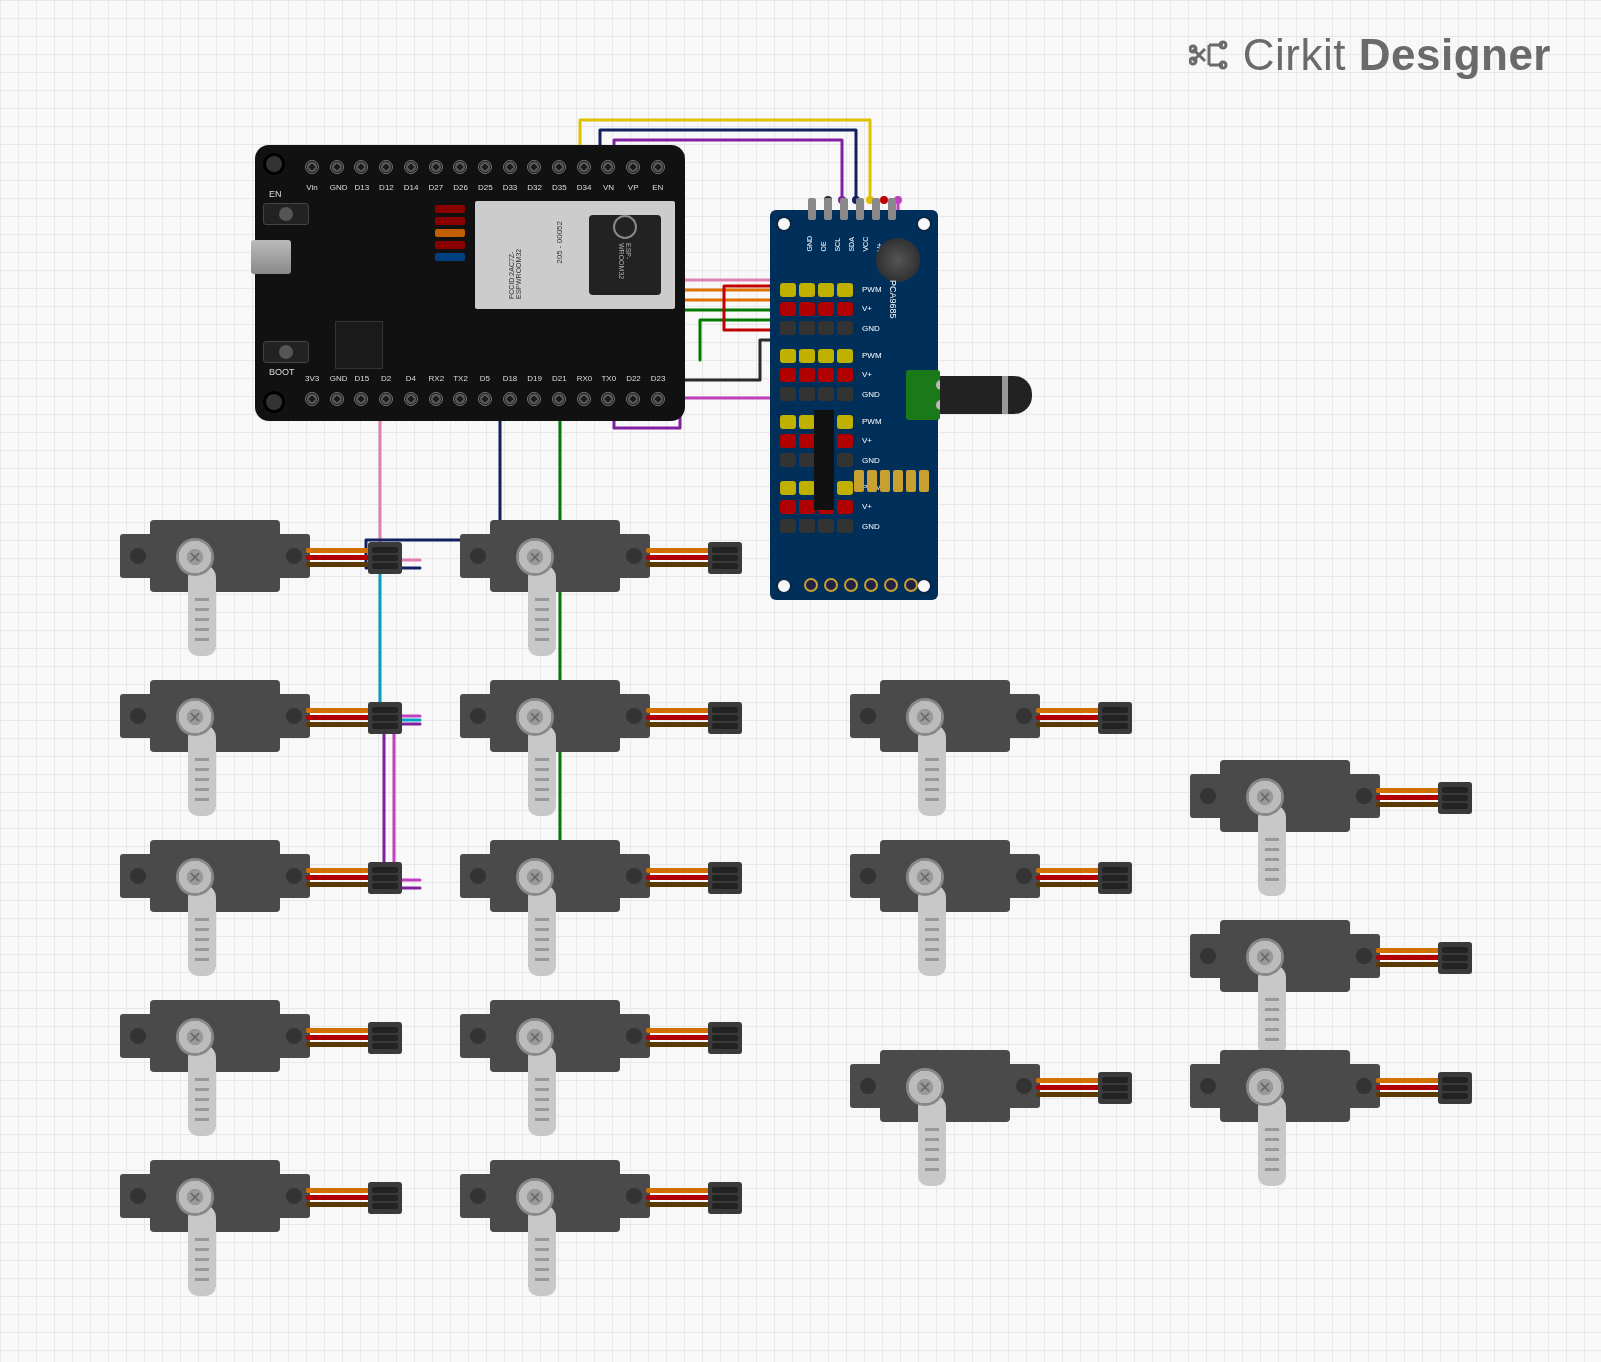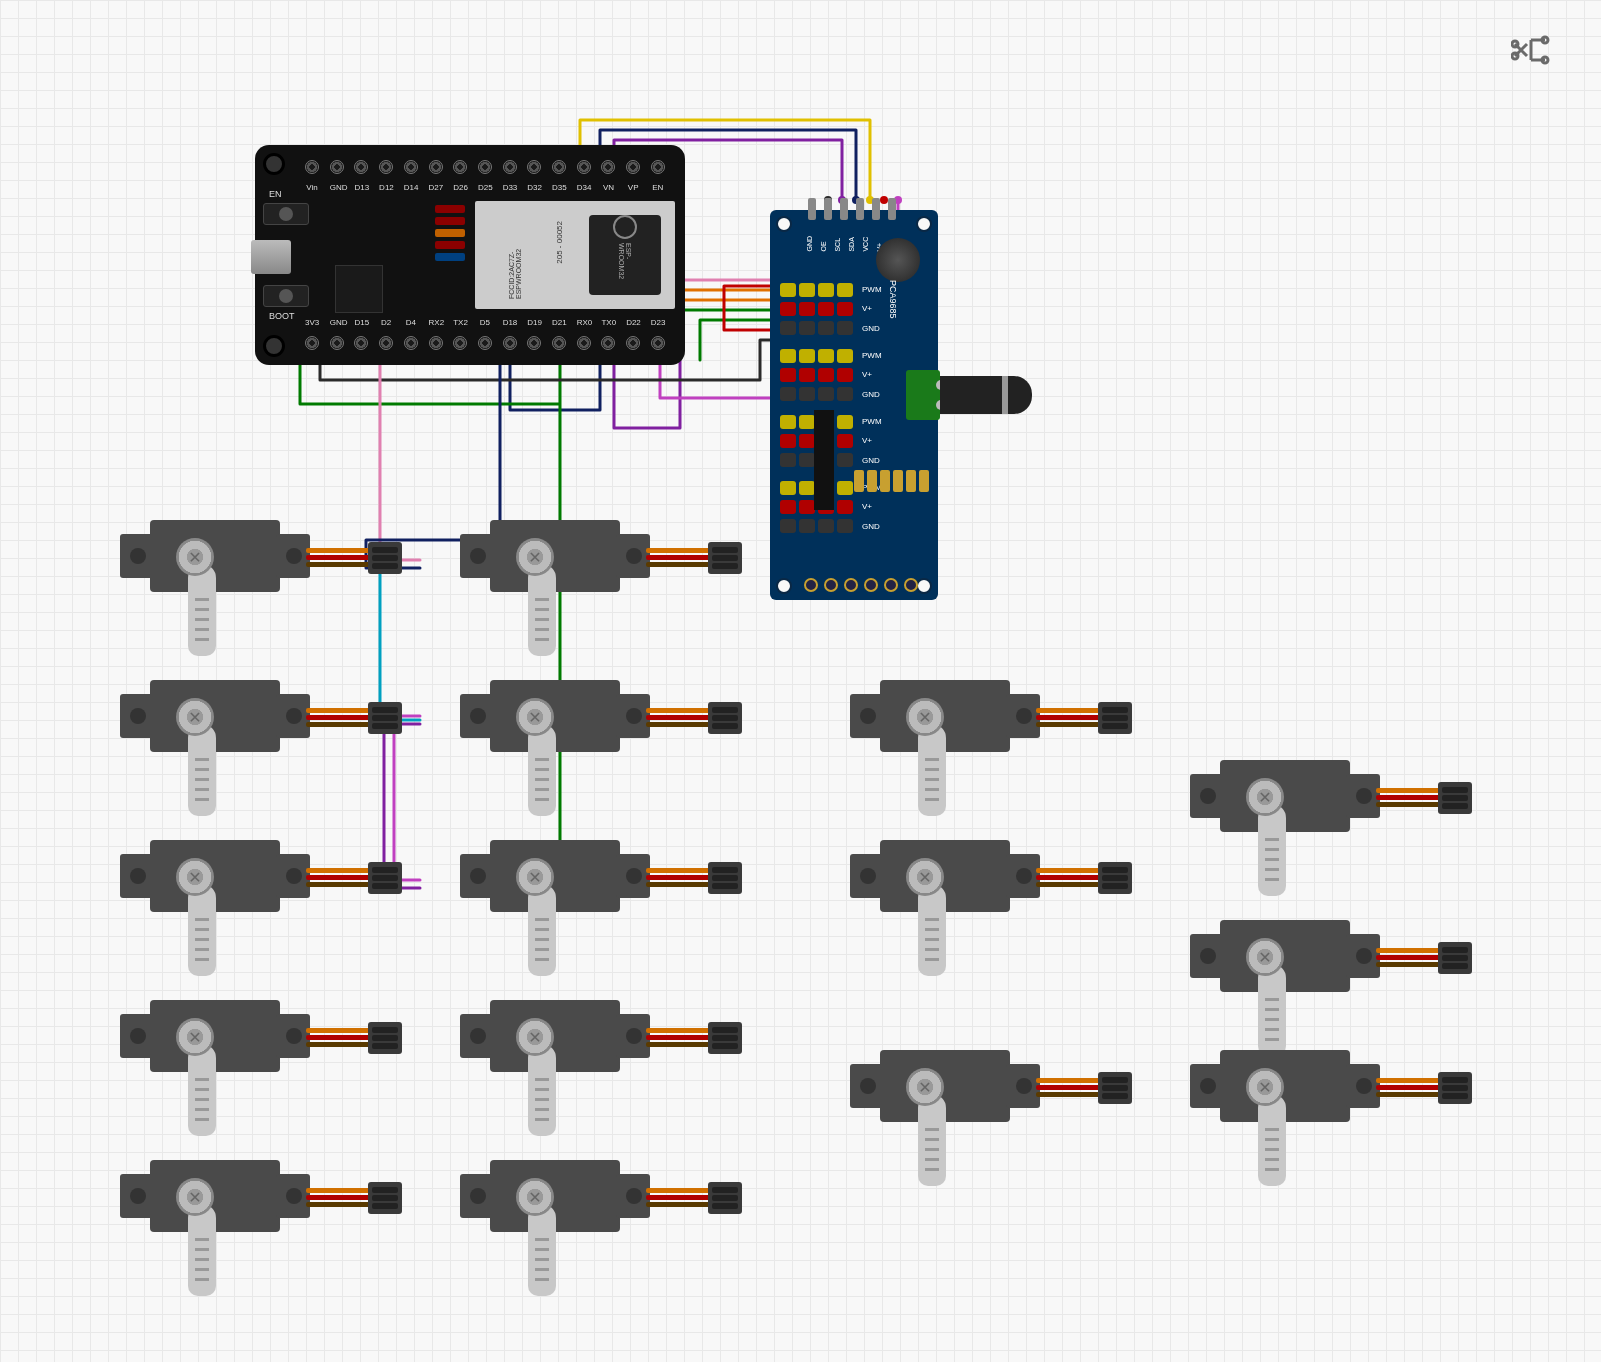--- a/index.html
+++ b/index.html
@@ -37,21 +37,21 @@
 .logo-icon svg { width: 100%; height: 100%; }
 .logo-text { font-size: 44px; color: #6a6a6a; font-weight: 400; letter-spacing: 0.5px; }
 .logo-text .bold { font-weight: 700; }
 
 
 .esp32 {
   position: absolute;
   left: 255px;
   top: 145px;
   width: 430px;
-  height: 220px;
+  height: 276px;
   background: #111;
   border-radius: 14px;
 }
 .esp32 .header-row {
   position: absolute;
   left: 50px;
   right: 20px;
   height: 28px;
   display: flex;
   justify-content: space-between;
@@ -220,20 +220,23 @@
           <g stroke="#6a6a6a" stroke-width="3" fill="none">
         <path d="M4 14 L16 26 M4 26 L16 14"></path>
             <circle cx="4" cy="14" r="3"></circle>
             <circle cx="4" cy="26" r="3"></circle>
         <path d="M20 10 L34 10 M20 30 L34 30 M20 10 L20 30"></path>
             <circle cx="34" cy="10" r="3"></circle>
             <circle cx="34" cy="30" r="3"></circle>
       </g>
         </svg>
     </span>
+    <span class="logo-text">
+      <span>Cirkit</span> <span class="bold">Designer</span>
+    </span>
   </div>
 
   <svg class="wire-layer">
 
     <path stroke="#e0c000" d="M 580 152 L 580 120 L 870 120 L 870 200"></path>
 
     <path stroke="#102060" d="M 510 360 L 510 410 L 600 410 L 600 130 L 856 130 L 856 200"></path>
 
     <path stroke="#8020a0" d="M 680 360 L 680 428 L 614 428 L 614 140 L 842 140 L 842 200"></path>
 

